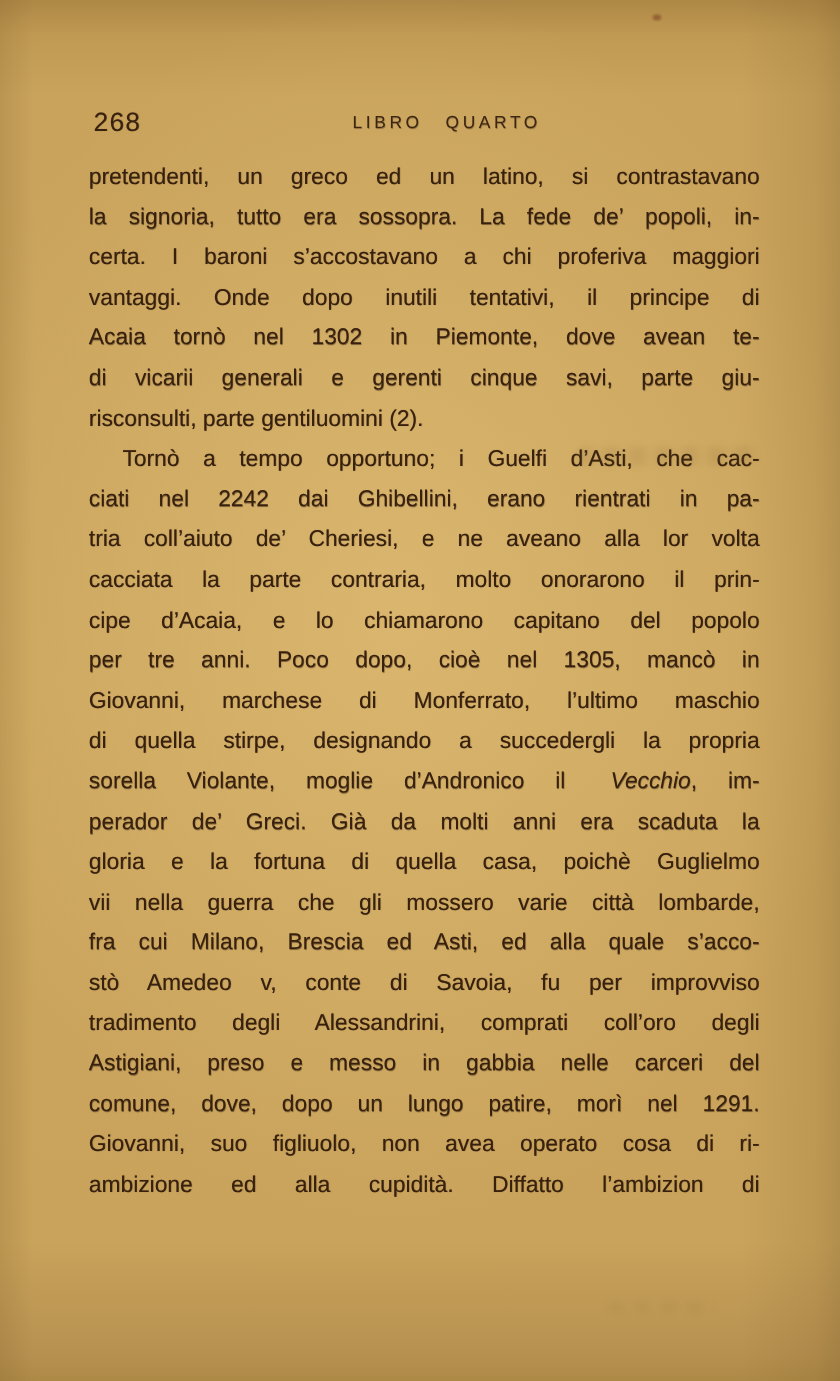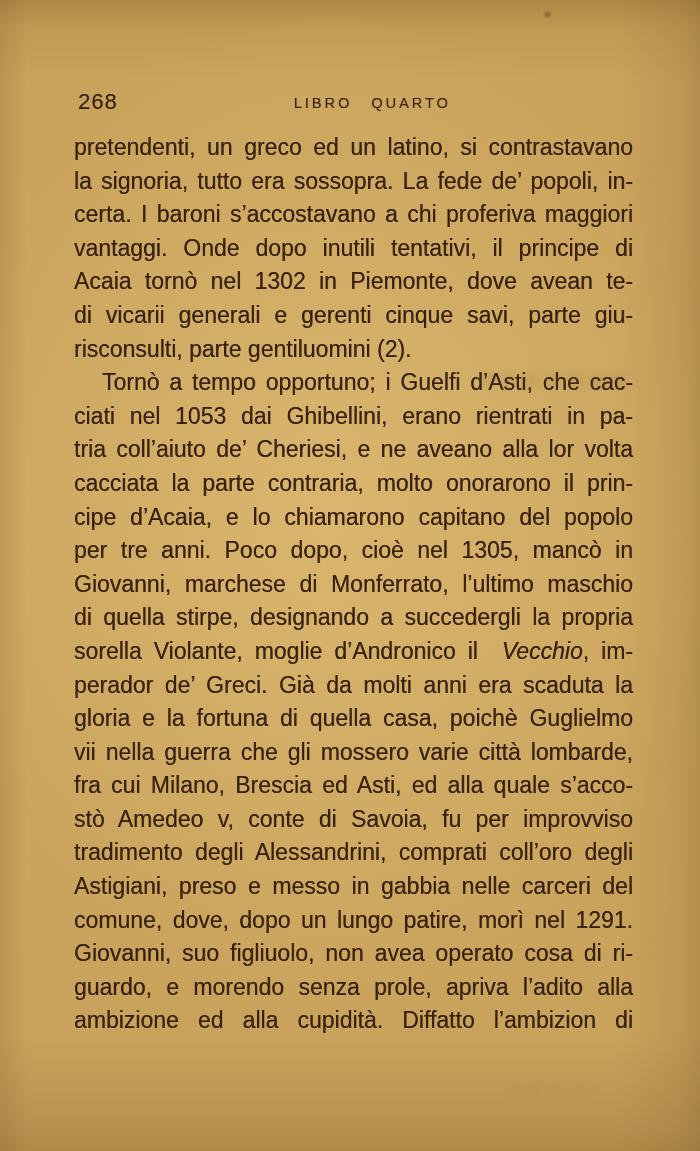--- a/index.html
+++ b/index.html
@@ -42,21 +42,21 @@
     white-space: nowrap;
     margin-left: 16px;
   }
   
   .textblock {
     position: absolute;
     left: 74px;
     top: 131px;
     width: 559px;
     color: #37210e;
-    font-size: 23px;
+    font-size: 19px;
     text-shadow: 0.35px 0.35px 0.6px rgba(50,30,12,0.55);
   }
   .line {
     height: 33.6px;
     line-height: 33.6px;
     text-align: justify;
     text-align-last: justify;
     white-space: nowrap;
   }
   .line.no-just {
@@ -104,36 +104,35 @@
 
   <div class="textblock" id="textblock">
       <div class="line">pretendenti, un greco ed un latino, si contrastavano</div>
       <div class="line">la signoria, tutto era sossopra. La fede de’ popoli, in-</div>
       <div class="line">certa. I baroni s’accostavano a chi proferiva maggiori</div>
       <div class="line">vantaggi. Onde dopo inutili tentativi, il principe di</div>
       <div class="line">Acaia tornò nel 1302 in Piemonte, dove avean te-</div>
       <div class="line">di vicarii generali e gerenti cinque savi, parte giu-</div>
       <div class="line no-just">risconsulti, parte gentiluomini (2).</div>
       <div class="line indent">Tornò a tempo opportuno; i Guelfi d’Asti, che cac-</div>
-      <div class="line">ciati nel 1053 dai Ghibellini, erano rientrati in pa-</div>
+      <div class="line">ciati nel 2242 dai Ghibellini, erano rientrati in pa-</div>
       <div class="line">tria coll’aiuto de’ Cheriesi, e ne aveano alla lor volta</div>
       <div class="line">cacciata la parte contraria, molto onorarono il prin-</div>
       <div class="line">cipe d’Acaia, e lo chiamarono capitano del popolo</div>
       <div class="line">per tre anni. Poco dopo, cioè nel 1305, mancò in</div>
       <div class="line">Giovanni, marchese di Monferrato, l’ultimo maschio</div>
       <div class="line">di quella stirpe, designando a succedergli la propria</div>
       <div class="line">sorella Violante, moglie d’Andronico il <em>Vecchio</em>, im-</div>
       <div class="line">perador de’ Greci. Già da molti anni era scaduta la</div>
       <div class="line">gloria e la fortuna di quella casa, poichè Guglielmo</div>
       <div class="line">vii nella guerra che gli mossero varie città lombarde,</div>
       <div class="line">fra cui Milano, Brescia ed Asti, ed alla quale s’acco-</div>
       <div class="line">stò Amedeo v, conte di Savoia, fu per improvviso</div>
       <div class="line">tradimento degli Alessandrini, comprati coll’oro degli</div>
       <div class="line">Astigiani, preso e messo in gabbia nelle carceri del</div>
       <div class="line">comune, dove, dopo un lungo patire, morì nel 1291.</div>
       <div class="line">Giovanni, suo figliuolo, non avea operato cosa di ri-</div>
-      <div class="line">guardo, e morendo senza prole, apriva l’adito alla</div>
       <div class="line">ambizione ed alla cupidità. Diffatto l’ambizion di</div>
     </div>
 
   <div class="smudge s1"></div>
   <div class="smudge s2"></div>
 </div>
 
 </body></html>

